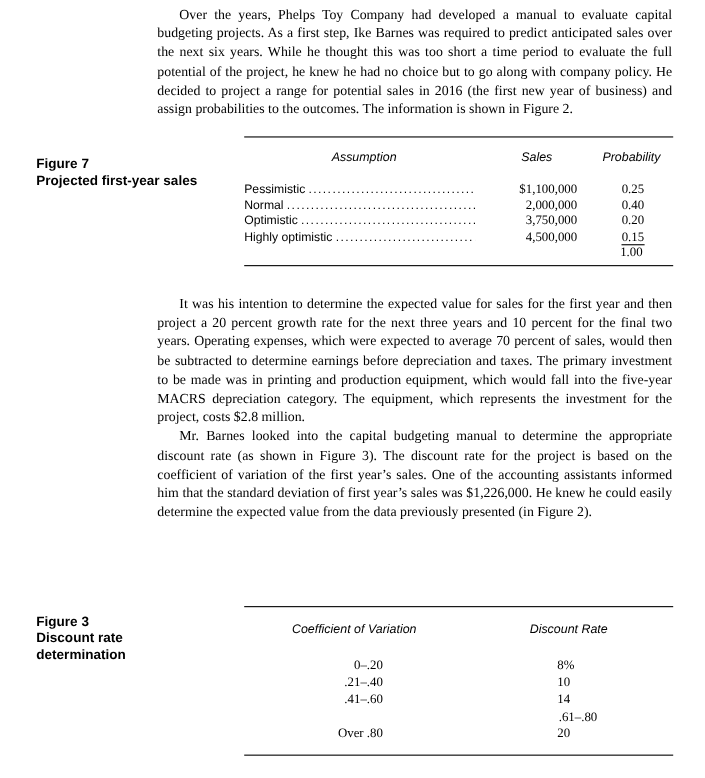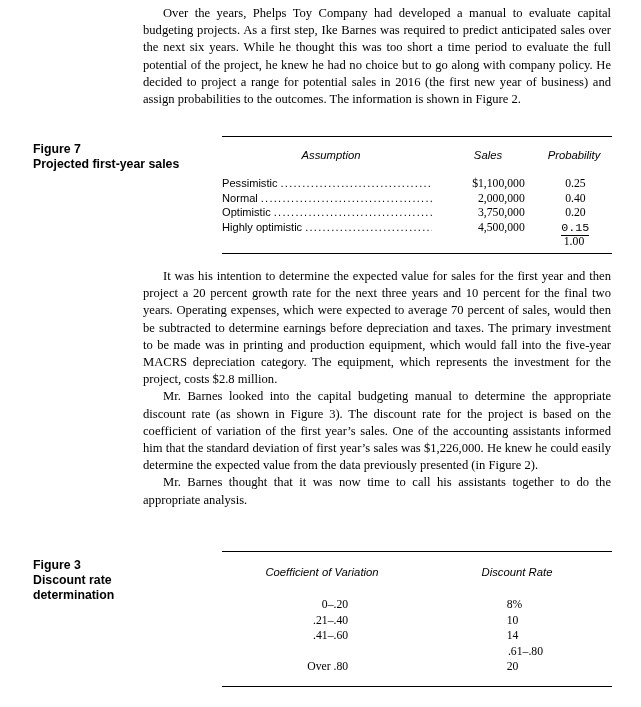--- a/index.html
+++ b/index.html
@@ -55,21 +55,21 @@
   }
   #fig2-label { top: 142px; }
   #fig3-label { top: 558px; }
 
   
   .figure {
     position: absolute;
     left: 222px;
     width: 390px;
   }
-  #figure2 { top: 136px; }
+  #figure2 { top: 124px; }
   #figure3 { top: 551px; }
 
   .rule-top {
     height: 0;
     border-top: 1.4px solid #000;
   }
   .rule-bottom {
     height: 0;
     border-top: 1.4px solid #000;
   }
@@ -128,21 +128,20 @@
   .prob-cell {
     width: 76px;
     text-align: center;
     font-family: "Liberation Serif", "DejaVu Serif", serif;
     font-size: 11.7px;
   }
   .prob-cell .val { display: inline-block; }
   .prob-cell.underlined .val {
     border-bottom: 1px solid #000;
     padding-bottom: 0px;
-    font-family: Liberation Mono, monospace;
   }
   .total-row { height: 15px; }
   .total-row .spacer { width: 314px; }
 
   
   #figure3 .fig-head { padding-top: 14px; padding-bottom: 20px; }
   #figure3 .col-cv   { width: 200px; text-align: center; }
   #figure3 .col-rate { width: 190px; text-align: center; }
 
   #figure3 .fig-rows { padding-bottom: 10px; }
@@ -237,21 +236,20 @@
       </div>
 
     </div>
 
     <div class="rule-bottom"></div>
   </div>
 
   <div class="prose" id="prose-body">
     <p>It was his intention to determine the expected value for sales for the first year and then project a 20 percent growth rate for the next three years and 10 percent for the final two years. Operating expenses, which were expected to average 70 percent of sales, would then be subtracted to determine earnings before depreciation and taxes. The primary investment to be made was in printing and production equipment, which would fall into the five-year MACRS depreciation category. The equipment, which represents the investment for the project, costs $2.8 million.</p>
     <p>Mr. Barnes looked into the capital budgeting manual to determine the appropriate discount rate (as shown in Figure 3). The discount rate for the project is based on the coefficient of variation of the first year’s sales. One of the accounting assistants informed him that the standard deviation of first year’s sales was $1,226,000. He knew he could easily determine the expected value from the data previously presented (in Figure 2).</p>
-    <p>Mr. Barnes thought that it was now time to call his assistants together to do the appropriate analysis.</p>
   </div>
 
   <div class="fig-label" id="fig3-label">
     <div>Figure 3</div>
     <div>Discount rate</div>
     <div>determination</div>
   </div>
 
   <div class="figure" id="figure3">
     <div class="rule-top"></div>

